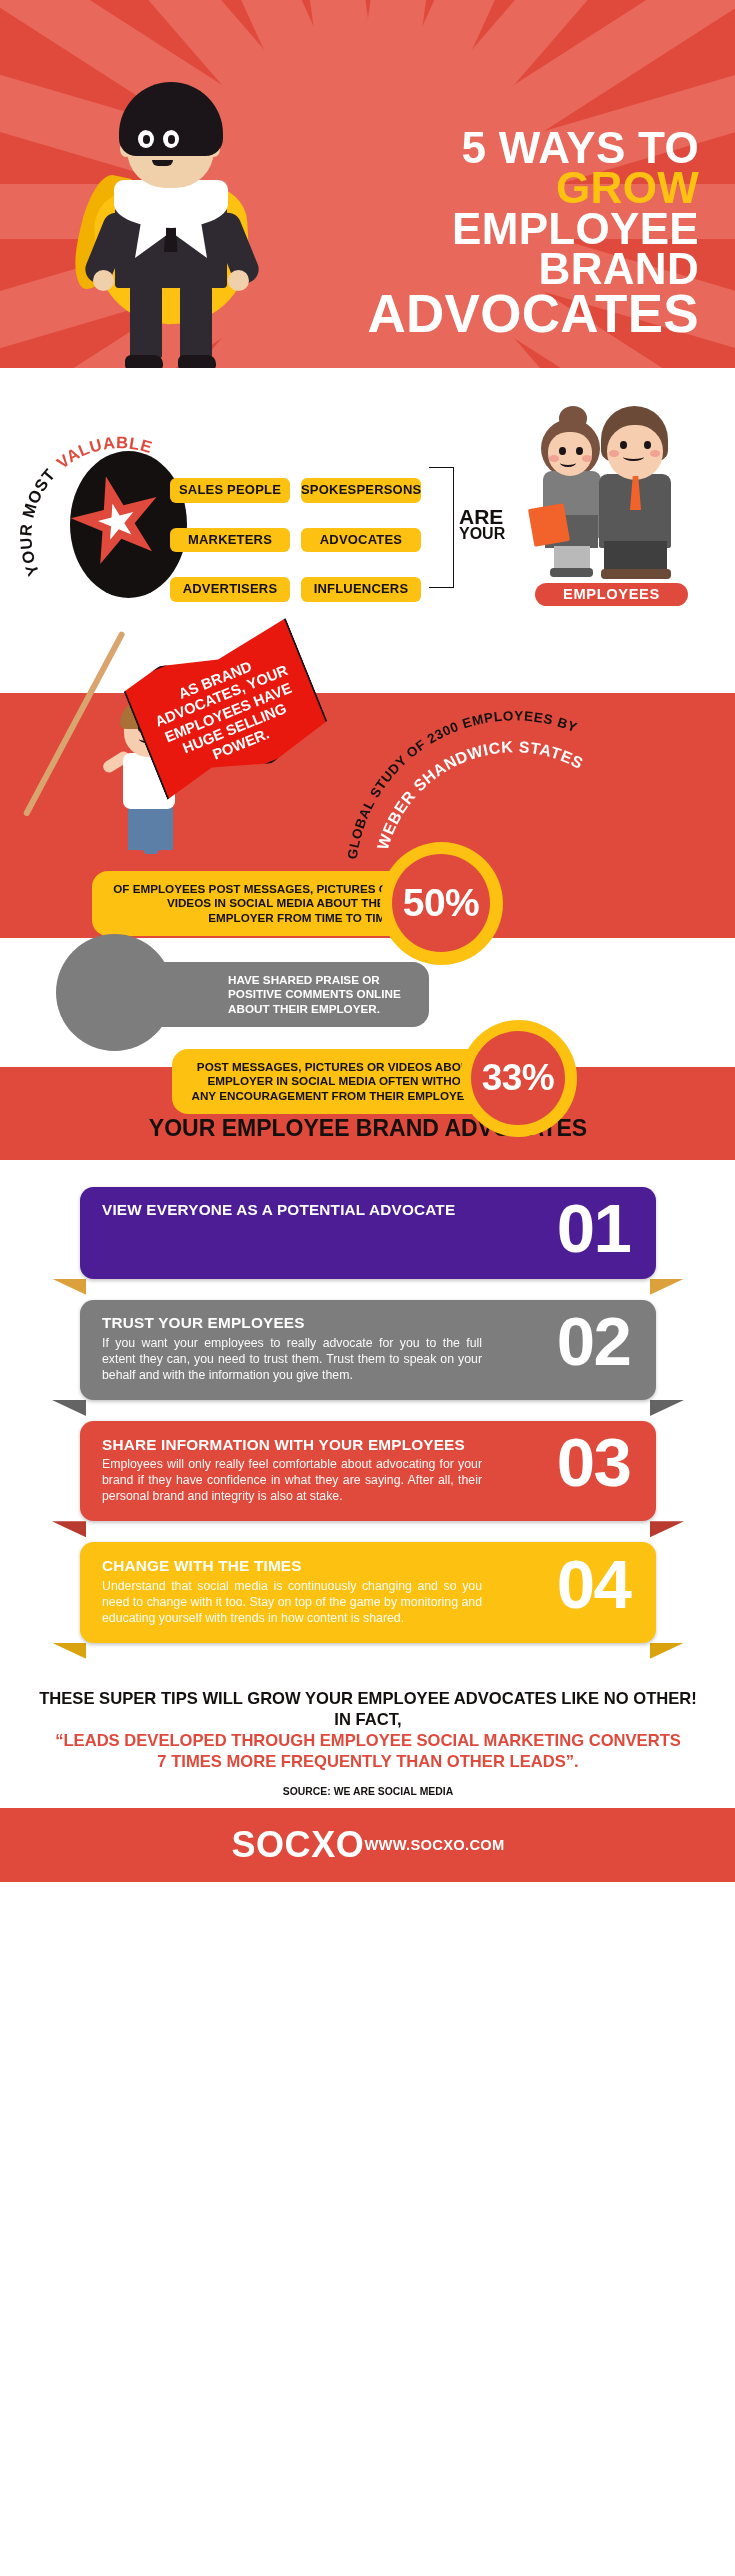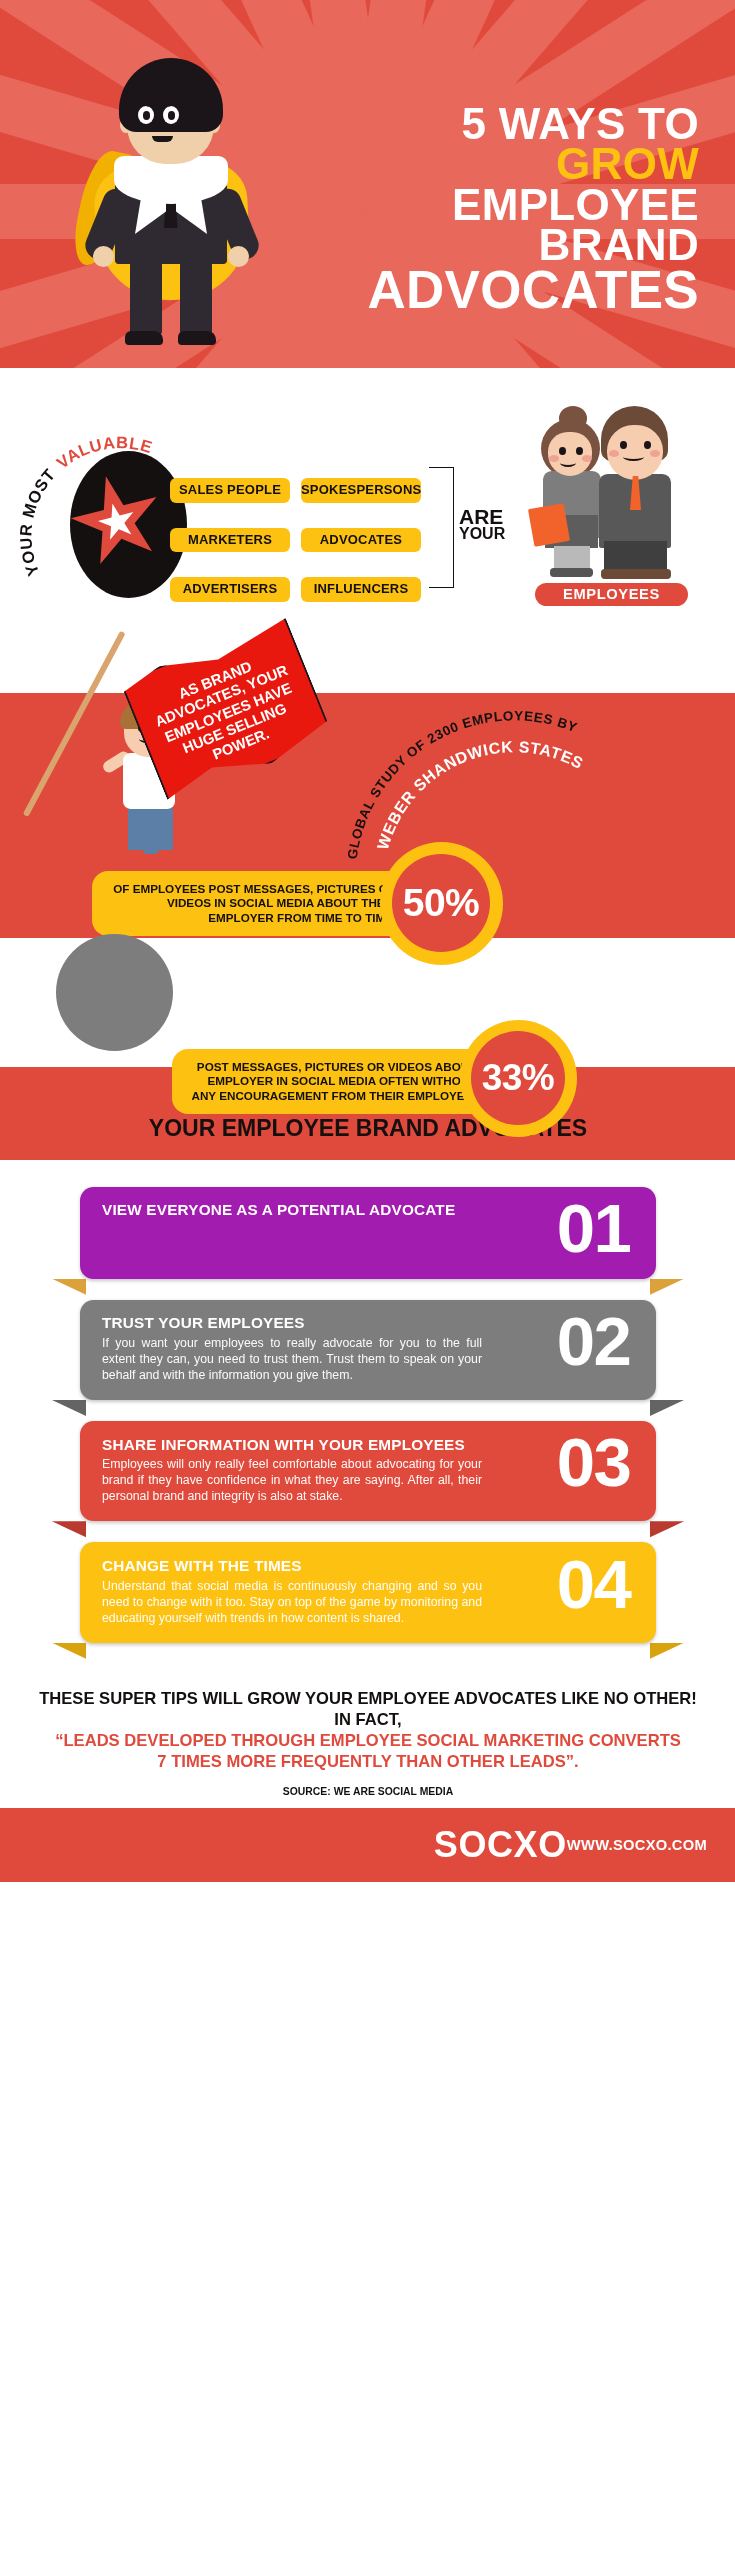--- a/index.html
+++ b/index.html
@@ -20,21 +20,21 @@
     overflow:hidden;
   }
   .rays { position:absolute; inset:-40% -30%; }
   .ray {
     position:absolute;
     left:50%; top:50%;
     width:1042px; height:55px;
     background:#e8685b;
     transform-origin:0 50%;
   }
-  .hero-inner { position:relative; height:100%; }
+  .hero-inner { position:relative; height:100%;margin-top:24px; }
 
   
   .hero-char { position:absolute; left:71px; top:58px; width:202px; height:288px; }
   .cape {
     position:absolute; left:24.5px; top:107px; width:153px; height:135px;
     background:#fdc211;
     border-radius:37px 37px 74px 74px;
     transform:rotate(-3deg);
   }
   .cape2 {
@@ -290,21 +290,21 @@
     font-family:"Liberation Sans Narrow","Liberation Sans",sans-serif;
     font-weight:bold; font-size:16.6px; color:#e04a3c; text-transform:uppercase; line-height:1.25;
   }
   .source {
     text-align:center; padding:8.6px 0 11px;
     font-family:"Liberation Sans Narrow","Liberation Sans",sans-serif;
     font-weight:bold; font-size:10.4px; color:#14100f; text-transform:uppercase;
   }
   .footer {
     background:#e04a3c; height:74px; display:flex; align-items:center;
-    justify-content:flex-end; padding:0 29px;
+    justify-content:center; padding:0 16px;
   }
   .footer .brand {
     font-family:"Liberation Sans Narrow","Liberation Sans",sans-serif;
     font-weight:bold; font-size:36px; color:#ffffff; letter-spacing:0.6px;
   }
   .footer .url {
     font-family:"Liberation Sans Narrow","Liberation Sans",sans-serif;
     font-weight:bold; font-size:14.7px; color:#ffffff; letter-spacing:0.3px;
   }
 </style>
@@ -483,37 +483,38 @@
             <textPath href="#arcInner" startOffset="8%">WEBER SHANDWICK STATES</textPath>
           </text>
         </svg>
       </div>
 
       <div class="stat-box s50-box">OF EMPLOYEES POST MESSAGES, PICTURES OR VIDEOS IN SOCIAL MEDIA ABOUT THEIR EMPLOYER FROM TIME TO TIME.</div>
       <div class="stat-circle s50-circle"></div>
       <div class="stat-circle s50-inner">50%</div>
 
       <div class="stat-circle s39-circle"></div>
+      <div class="stat-box s39-box">HAVE SHARED PRAISE OR POSITIVE COMMENTS ONLINE ABOUT THEIR EMPLOYER.</div>
 
       <div class="stat-box s33-box">POST MESSAGES, PICTURES OR VIDEOS ABOUT EMPLOYER IN SOCIAL MEDIA OFTEN WITHOUT ANY ENCOURAGEMENT FROM THEIR EMPLOYER.</div>
       <div class="stat-circle s33-circle"></div>
       <div class="stat-circle s33-inner">33%</div>
     </div>
   </section>
 
   <section class="ways-banner">
     <span class="w1"><em>5 WAYS </em><span>TO GROW</span></span>
     <span class="w2">YOUR EMPLOYEE BRAND ADVOCATES</span>
   </section>
 
   <section class="tips" id="tips">
       <div class="tip">
         <div class="tip-ribbon-l" style="background: rgb(221, 161, 60);"></div>
         <div class="tip-ribbon-r" style="background: rgb(221, 161, 60);"></div>
-        <div class="tip-body" style="background: #a21caf;">
+        <div class="tip-body" style="background: #4c1d95;">
           <div class="tip-title">VIEW EVERYONE AS A POTENTIAL ADVOCATE</div>
           <div class="tip-num">01</div>
         </div>
       </div>
       <div class="tip">
         <div class="tip-ribbon-l" style="background: rgb(100, 100, 100);"></div>
         <div class="tip-ribbon-r" style="background: rgb(100, 100, 100);"></div>
         <div class="tip-body" style="background: rgb(125, 125, 125);">
           <div class="tip-title">TRUST YOUR EMPLOYEES</div>
           <div class="tip-text">If you want your employees to really advocate for you to the full extent they can, you need to trust them. Trust them to speak on your behalf and with the information you give them.</div>

